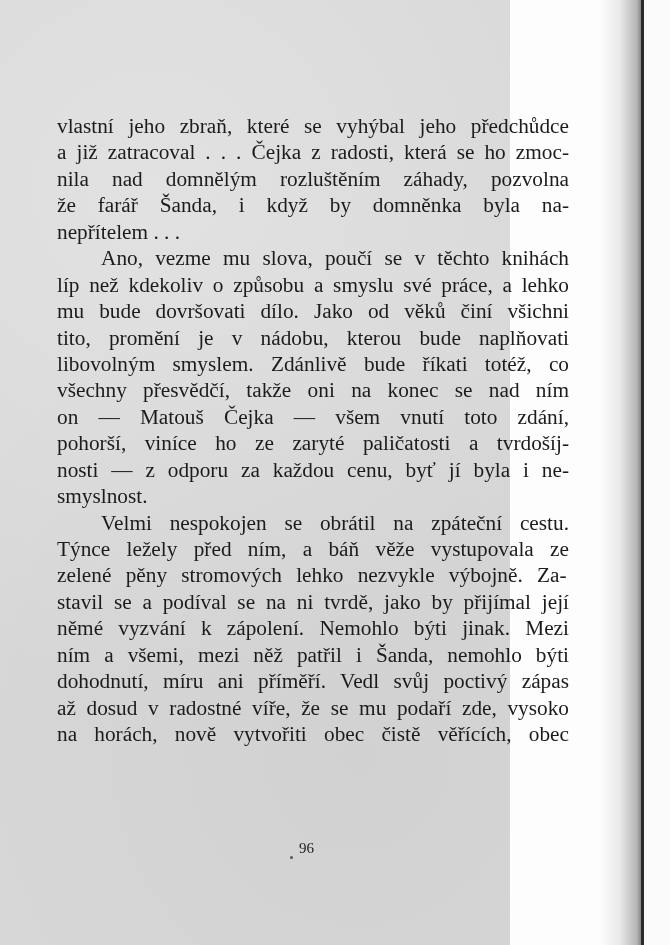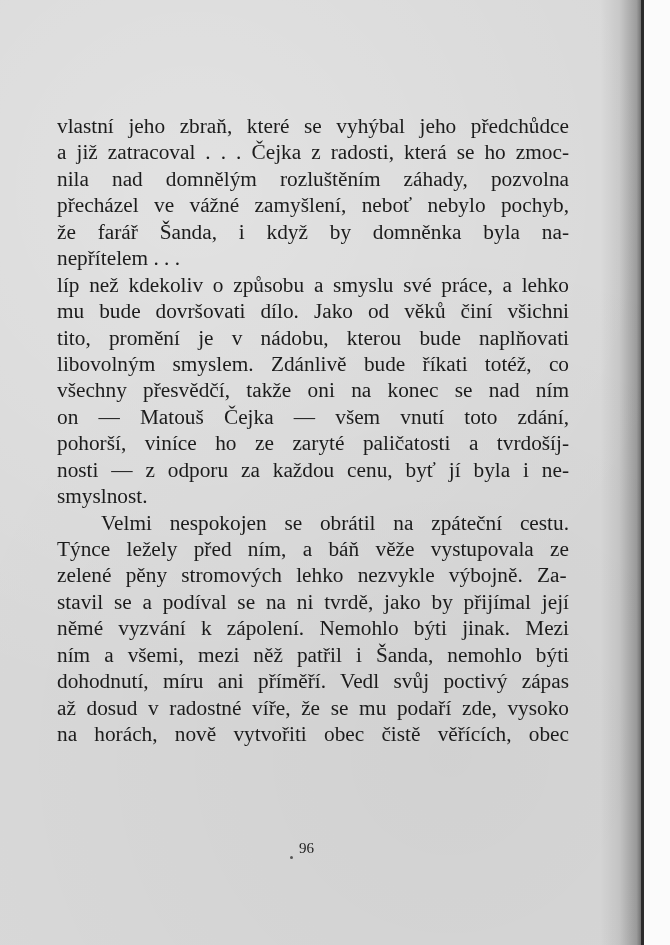--- a/index.html
+++ b/index.html
@@ -2,21 +2,21 @@
 <html><head>
 <meta charset="utf-8">
 <style>
   html, body { margin: 0; padding: 0; }
   body {
     width: 670px; height: 945px; overflow: hidden; position: relative;
     background: #fdfdfd;
     font-family: "Liberation Serif", "DejaVu Serif", serif;
   }
   .page {
-    position: absolute; left: 0; top: 0; width: 643px; height: 945px;
+    position: absolute; left: 0; top: 0; width: 510px; height: 945px;
     background: #d8d8d8;
     background-image:
       radial-gradient(circle at 30% 20%, rgba(255,255,255,0.25), rgba(255,255,255,0) 60%),
       radial-gradient(circle at 70% 80%, rgba(0,0,0,0.03), rgba(0,0,0,0) 60%);
   }
   .gutter-shadow {
     position: absolute; top: 0; left: 600px; width: 43px; height: 945px;
     background: linear-gradient(to right, rgba(0,0,0,0) 0%, rgba(0,0,0,0.08) 45%, rgba(0,0,0,0.28) 85%, rgba(0,0,0,0.55) 100%);
   }
   .page-edge {
@@ -50,24 +50,24 @@
 <body>
 
 <div class="page">
   <div class="gutter-shadow"></div>
 
   <div class="text-block">
 
     <span class="line" style="display: block; text-align-last: left; text-align: left;"><span style="white-space: nowrap; word-spacing: 9.27455px;">vlastní jeho zbraň, které se vyhýbal jeho předchůdce</span></span>
     <span class="line" style="display: block; text-align-last: left; text-align: center;"><span style="white-space: nowrap; word-spacing: 4.72266px;">a již zatracoval . . . Čejka z radosti, která se ho zmoc-</span></span>
     <span class="line" style="display: block; text-align-last: left; text-align: left;"><span style="white-space: nowrap; word-spacing: 17.7469px;">nila nad domnělým rozluštěním záhady, pozvolna</span></span>
-    <span class="line" style="display: block; text-align-last: left; text-align: left;"><span style="white-space: nowrap; word-spacing: 10.0964px;">přecházel ve vážné zamyšlení, neboť nebylo pochyb,</span></span>
     <span class="line" style="display: block; text-align-last: left; text-align: left;"><span style="white-space: nowrap; word-spacing: 16.4688px;">že farář Šanda, i když by domněnka byla na-</span></span>
     <span class="line last">nepřítelem . . .</span>
 
+    <span class="line indent" style="display: block; text-align-last: left; text-align: left;"><span style="white-space: nowrap; word-spacing: 6.89648px;">Ano, vezme mu slova, poučí se v těchto knihách</span></span>
     <span class="line" style="display: block; text-align-last: left; text-align: left;"><span style="white-space: nowrap; word-spacing: 4.41719px;">líp než kdekoliv o způsobu a smyslu své práce, a lehko</span></span>
     <span class="line" style="display: block; text-align-last: left; text-align: left;"><span style="white-space: nowrap; word-spacing: 9.6543px;">mu bude dovršovati dílo. Jako od věků činí všichni</span></span>
     <span class="line" style="display: block; text-align-last: left; text-align: left;"><span style="white-space: nowrap; word-spacing: 12.8973px;">tito, promění je v nádobu, kterou bude naplňovati</span></span>
     <span class="line" style="display: block; text-align-last: left; text-align: left;"><span style="white-space: nowrap; word-spacing: 11.9896px;">libovolným smyslem. Zdánlivě bude říkati totéž, co</span></span>
     <span class="line" style="display: block; text-align-last: left; text-align: left;"><span style="white-space: nowrap; word-spacing: 10.998px;">všechny přesvědčí, takže oni na konec se nad ním</span></span>
     <span class="line" style="display: block; text-align-last: left; text-align: left;"><span style="white-space: nowrap; word-spacing: 14.8301px;">on — Matouš Čejka — všem vnutí toto zdání,</span></span>
     <span class="line" style="display: block; text-align-last: left; text-align: left;"><span style="white-space: nowrap; word-spacing: 13.1585px;">pohorší, viníce ho ze zaryté paličatosti a tvrdošíj-</span></span>
     <span class="line" style="display: block; text-align-last: left; text-align: left;"><span style="white-space: nowrap; word-spacing: 7.54403px;">nosti — z odporu za každou cenu, byť jí byla i ne-</span></span>
     <span class="line last">smyslnost.</span>
 

